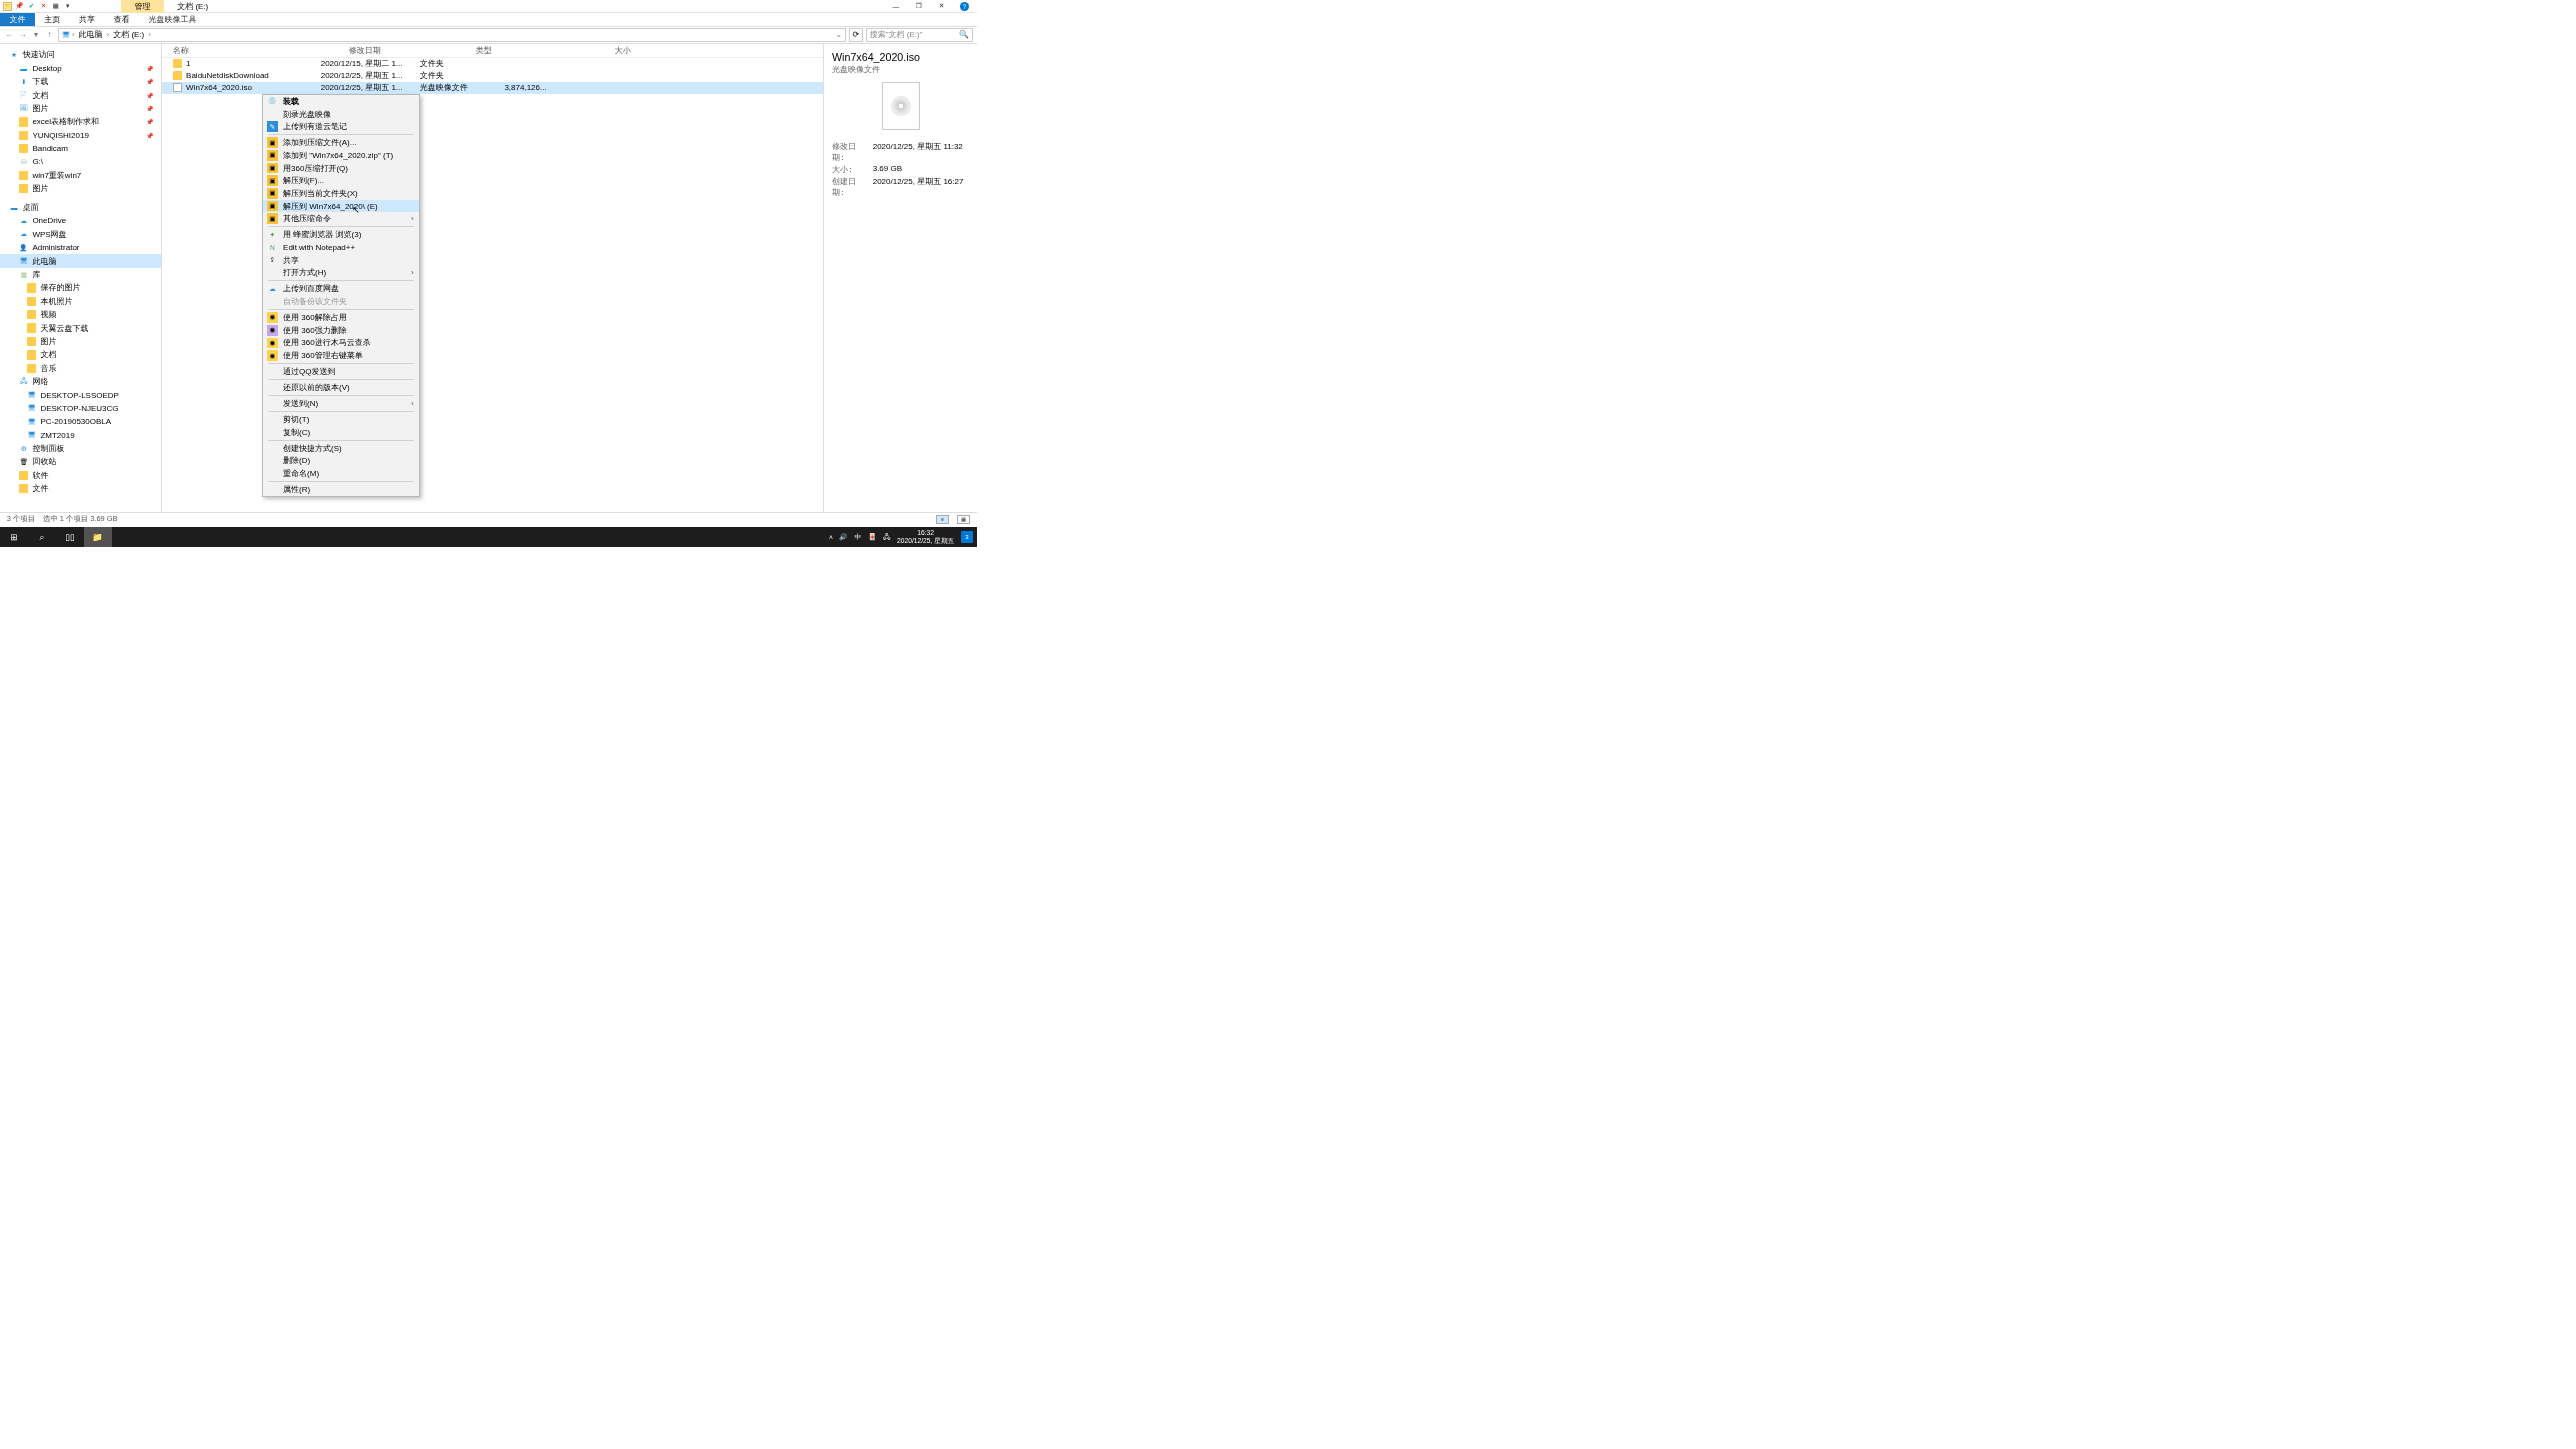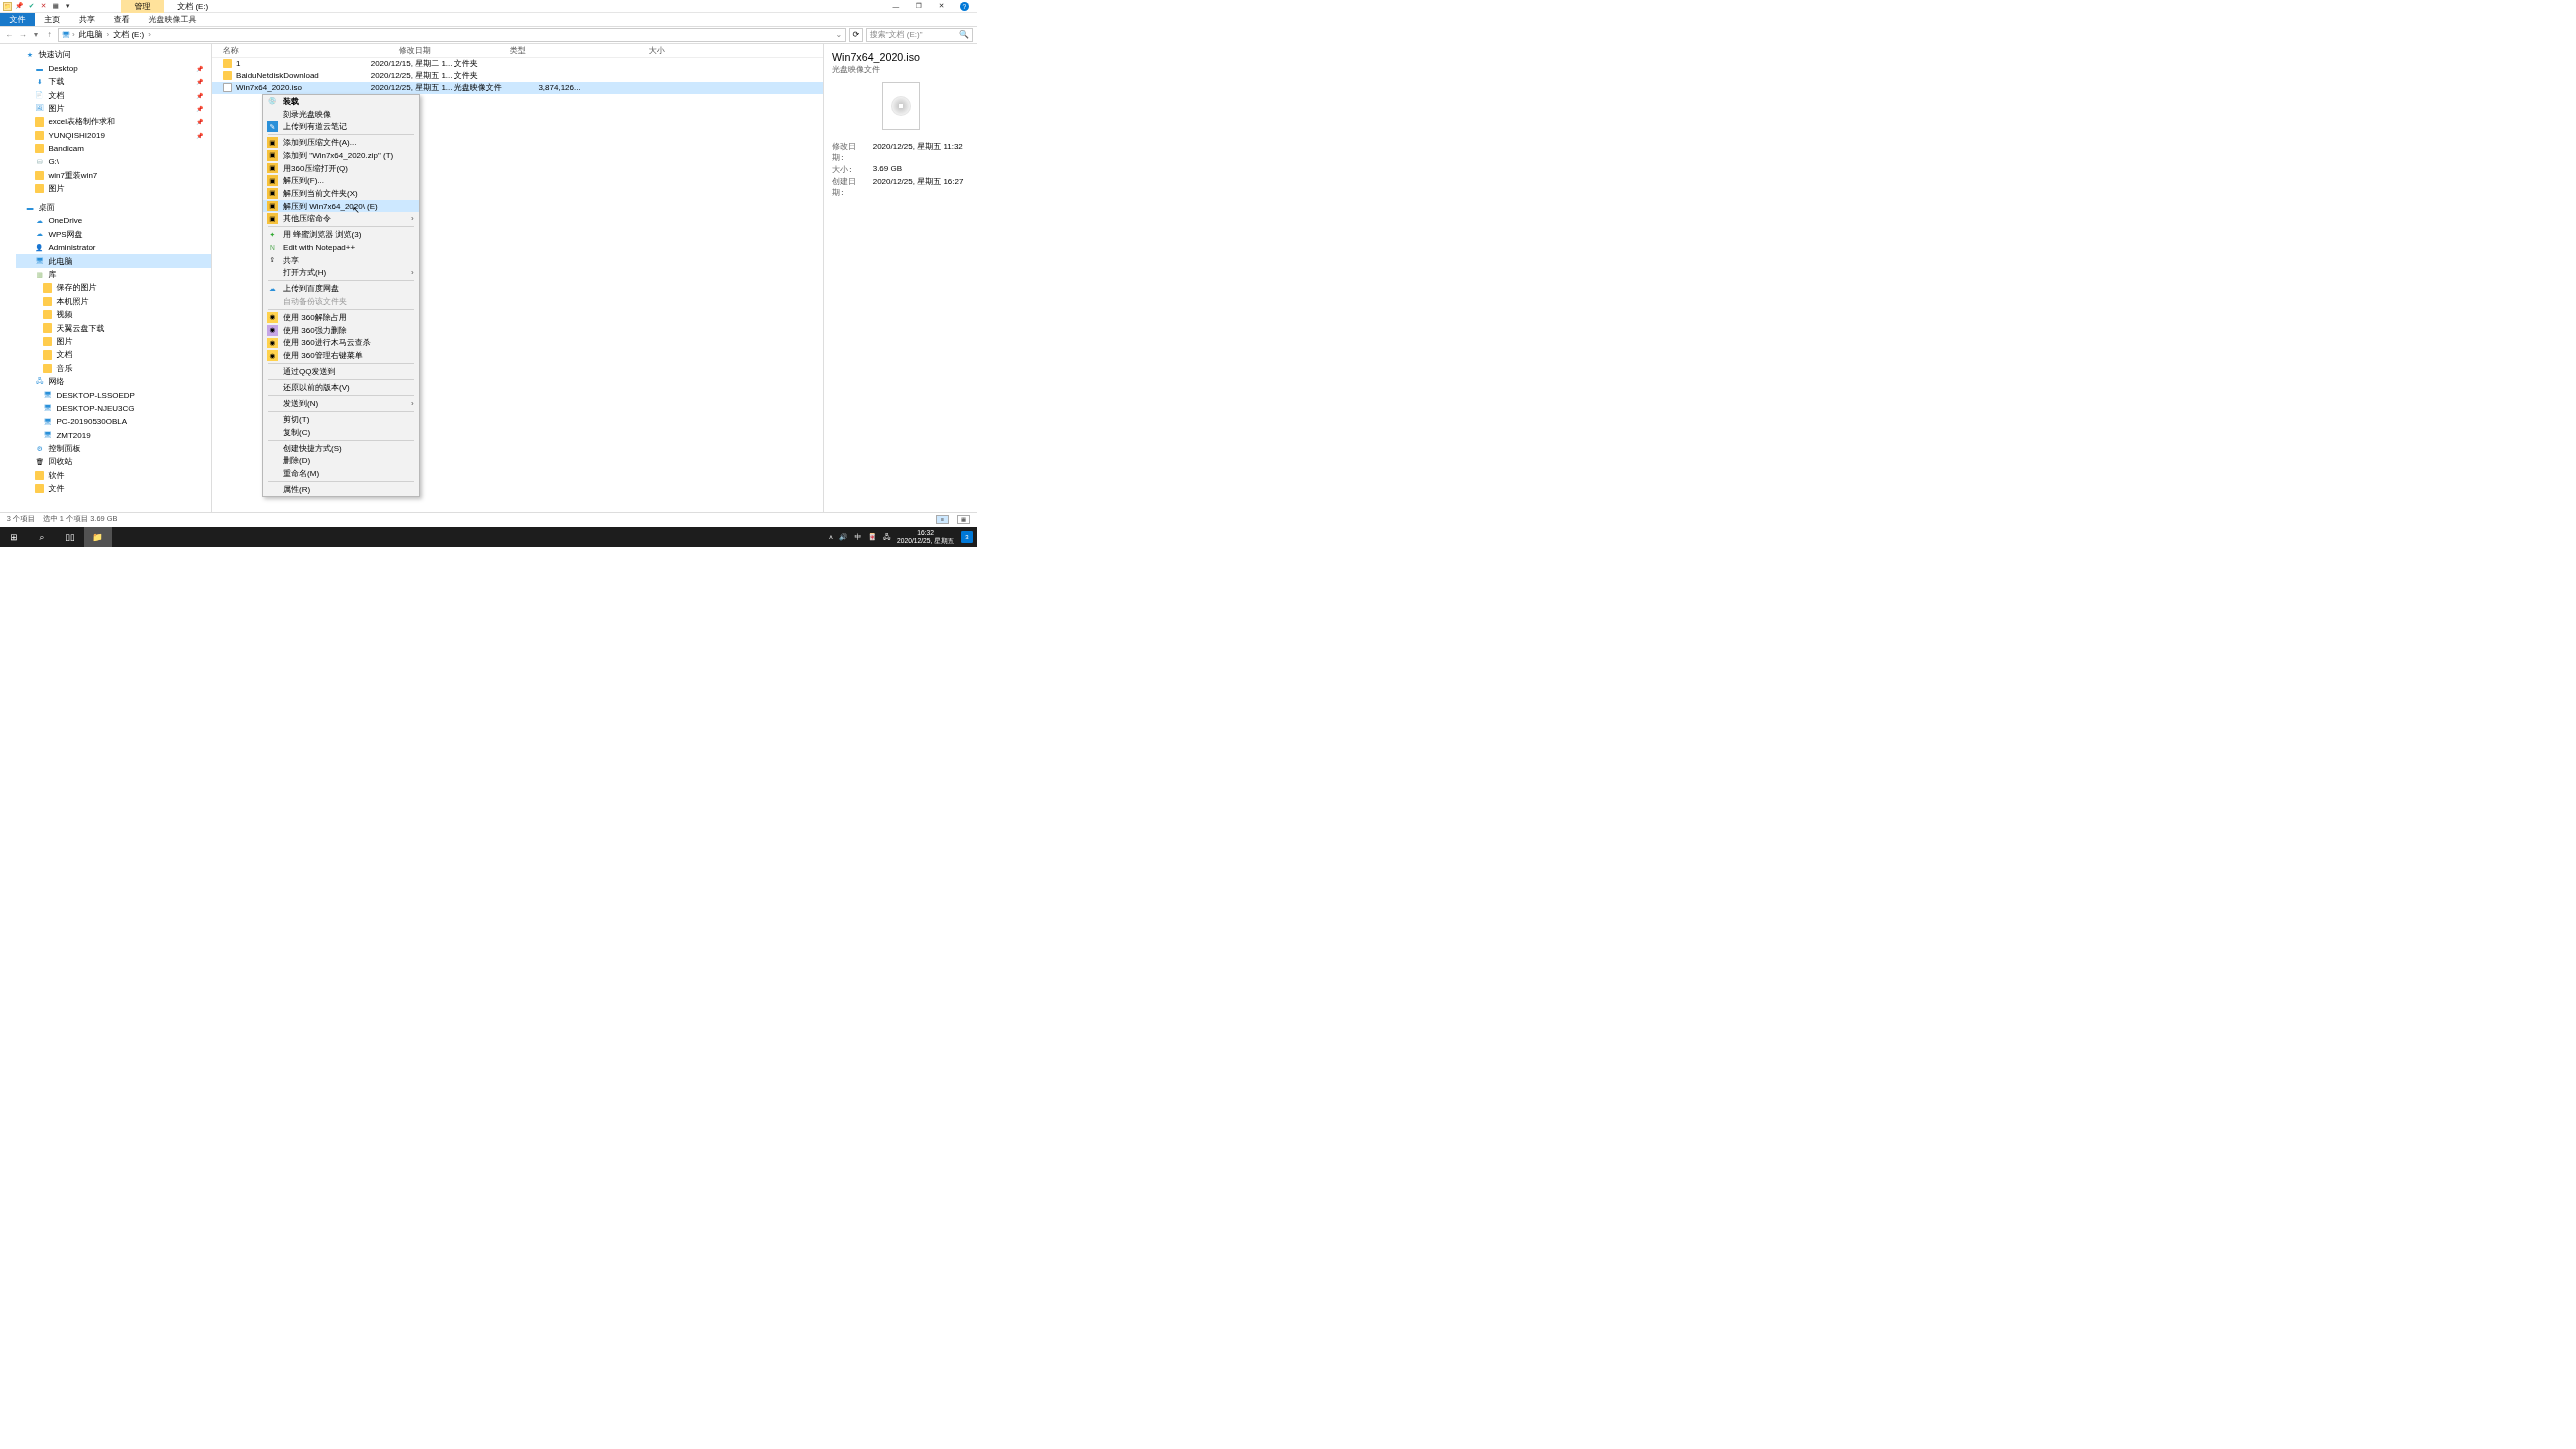--- a/index.html
+++ b/index.html
@@ -28,36 +28,36 @@
   .nav-btn{width:10.7px;height:10.7px;display:flex;align-items:center;justify-content:center;color:#777;}
   .crumbs{flex:1;display:flex;align-items:center;gap:1.3px;border:0.7px solid #ccc;height:13.4px;padding:0 2.7px;}
   .crumb{padding:0 2.7px;}
   .sep{color:#888;}
   .refresh{width:14.8px;height:13.4px;border:0.7px solid #ccc;display:flex;align-items:center;justify-content:center;}
   .searchbox{width:107px;height:13.4px;border:0.7px solid #ccc;display:flex;align-items:center;padding:0 2.7px;color:#888;}
   .searchbox .sico{margin-left:auto;}
 
   
   .body{display:flex;height:468px;}
-  .tree{width:196px;border-right:0.7px solid #ddd;overflow:hidden;padding-top:4px;margin-left:16px;}
+  .tree{width:162px;border-right:0.7px solid #ddd;overflow:hidden;padding-top:4px;}
   .tnode{display:flex;align-items:center;height:13.4px;padding-left:9.4px;gap:4px;white-space:nowrap;}
   .tnode.d1{padding-left:19px;}
   .tnode.d2{padding-left:27px;}
   .tnode.sel{background:#cde8ff;}
   .tico{width:9.4px;height:9.4px;display:flex;align-items:center;justify-content:center;font-size:6.7px;}
   .star{color:#2b90d9;}
   .folder{color:#ffcc4d;background:#ffcc4d;border-radius:0.7px;}
   .disk{color:#8aa;}
   .pin{margin-left:auto;margin-right:6.7px;color:#888;font-size:6px;}
   .monitor{color:#2b90d9;}
 
   .filegrid{flex:1;display:flex;flex-direction:column;}
   .cols{display:flex;height:13.4px;border-bottom:0.7px solid #eee;color:#555;padding-left:10.7px;gap:28px;}
   .col{display:flex;align-items:center;}
-  .c-name{width:148px;} .c-date{width:83px;} .c-type{width:67px;} .c-size{width:60px;text-align:right;justify-content:flex-end;}
+  .c-name{width:148px;} .c-date{width:83px;} .c-type{width:67px;margin-left:16px;} .c-size{width:60px;text-align:right;justify-content:flex-end;}
   .row{display:flex;height:12px;align-items:center;padding-left:10.7px;}
   .row.sel{background:#cde8ff;}
   .row .c-name{display:flex;align-items:center;gap:4px;}
   .fic{width:9.4px;height:9.4px;background:#ffcc4d;border-radius:0.7px;}
   .fic.iso{background:#fff;border:0.7px solid #aaa;position:relative;}
 
   .preview{width:154px;border-left:0.7px solid #ddd;padding:6.7px 8px;}
   .pv-title{font-size:10.7px;margin-bottom:1.3px;}
   .pv-sub{color:#666;margin-bottom:6.7px;}
   .pv-thumb{width:38px;height:48px;border:0.7px solid #ccc;margin:6.7px auto 10.7px;display:flex;align-items:center;justify-content:center;}

